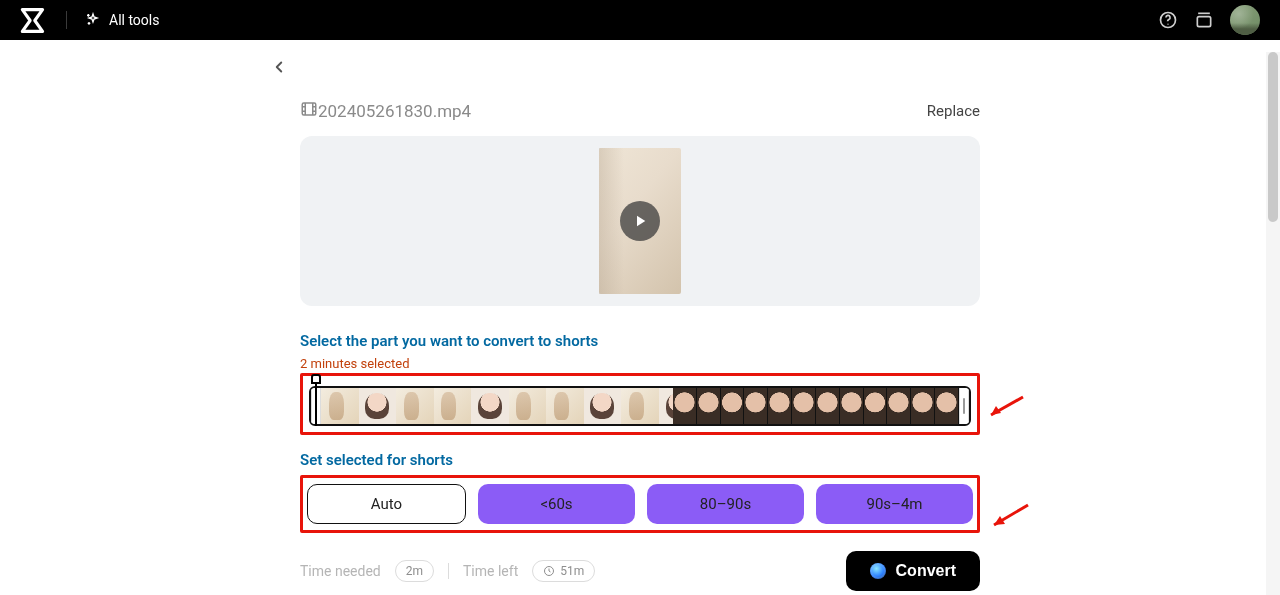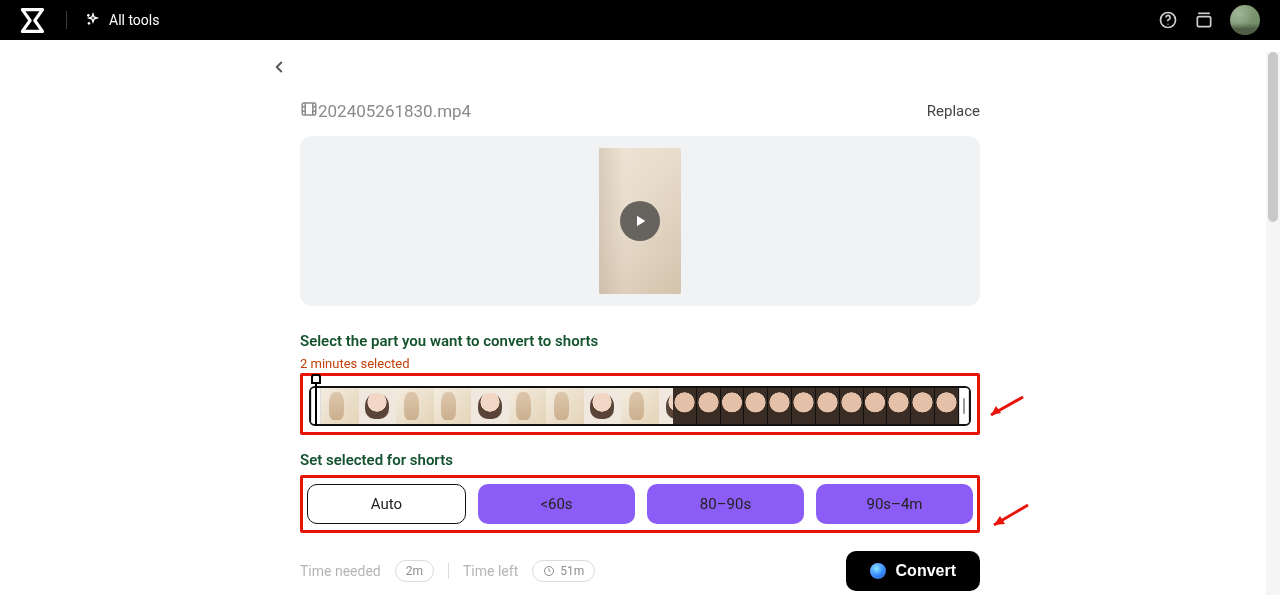--- a/index.html
+++ b/index.html
@@ -83,21 +83,21 @@
     content:''; position:absolute; left:0; top:0; width:30%; height:100%;
     background: linear-gradient(90deg, rgba(150,130,105,0.25), transparent);
   }
   .play {
     width: 40px; height: 40px; border-radius:50%;
     background: rgba(60,60,60,0.75);
     display:flex; align-items:center; justify-content:center;
   }
   .play svg { fill:#fff; }
 
-  .section-head { font-size: 15px; font-weight:600; color:#14532d; margin-bottom: 6px; }
+  .section-head { font-size: 15px; font-weight:600; color:#0369a1; margin-bottom: 6px; }
   .subtle { font-size: 13px; color:#c2410c; margin-bottom: 2px; }
 
   
   .timeline-box {
     border: 3px solid #e8140a;
     border-radius: 2px;
     padding: 10px 6px 6px;
     position: relative;
     margin-bottom: 16px;
   }

